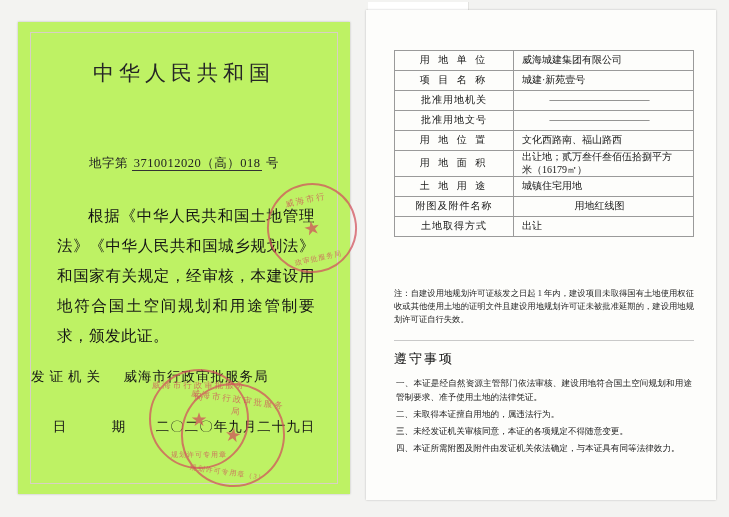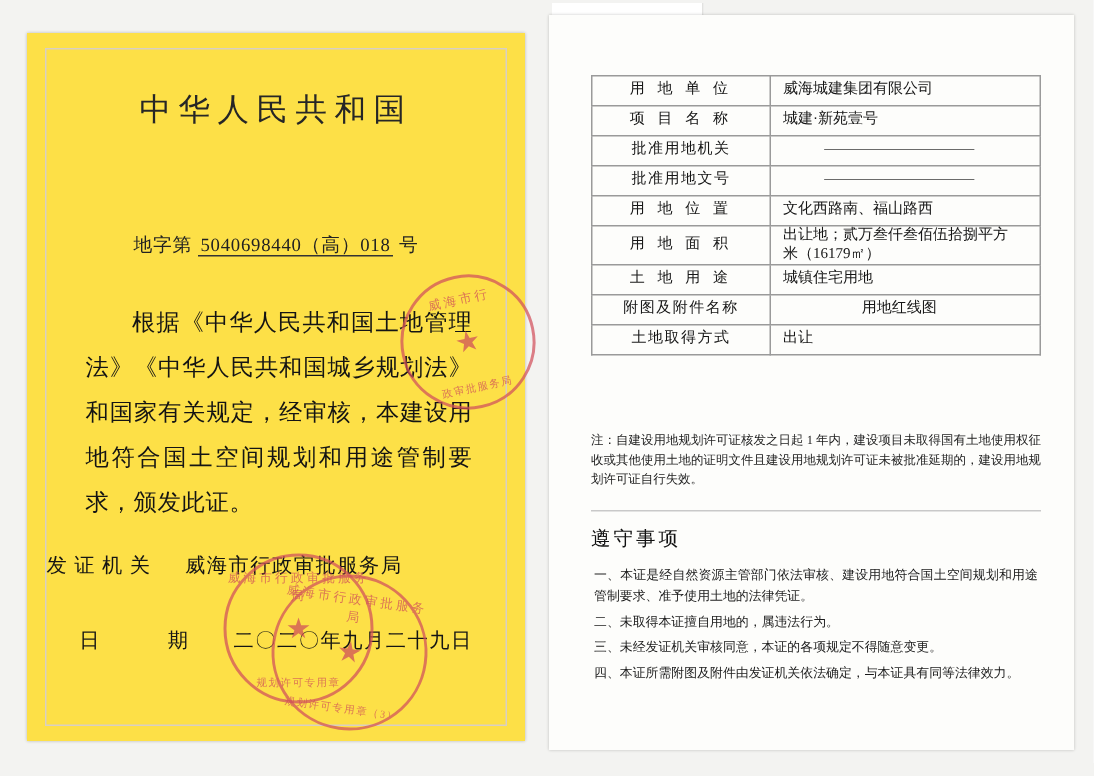--- a/index.html
+++ b/index.html
@@ -20,21 +20,21 @@
     background: #f3f3f1;
   }
 
   
   .left-doc {
     position: absolute;
     left: 18px;
     top: 22px;
     width: 332px;
     height: 472px;
-    background: #fde047;
+    background: #bef264;
     box-shadow: 0 0 2px rgba(0,0,0,0.25);
   }
   .left-inner {
     position: absolute;
     left: 12px;
     top: 10px;
     right: 12px;
     bottom: 10px;
     border: 1px solid #d8cfc4;
   }
@@ -275,21 +275,21 @@
 
 <div class="page">
 
   <div class="left-doc">
     <div class="left-inner">
 
       <div class="l-country">中华人民共和国</div>
 
       <div class="l-number">
         <span>地字第</span>
-        <span class="num-underline">5040698440（高）018</span>
+        <span class="num-underline">3710012020（高）018</span>
         <span>号</span>
       </div>
 
       <div class="l-body">根据《中华人民共和国土地管理法》《中华人民共和国城乡规划法》和国家有关规定，经审核，本建设用地符合国土空间规划和用途管制要求，颁发此证。</div>
 
       <div class="l-issuer">
         <span class="lab">发证机关</span>
         <span class="val">威海市行政审批服务局</span>
       </div>
 

